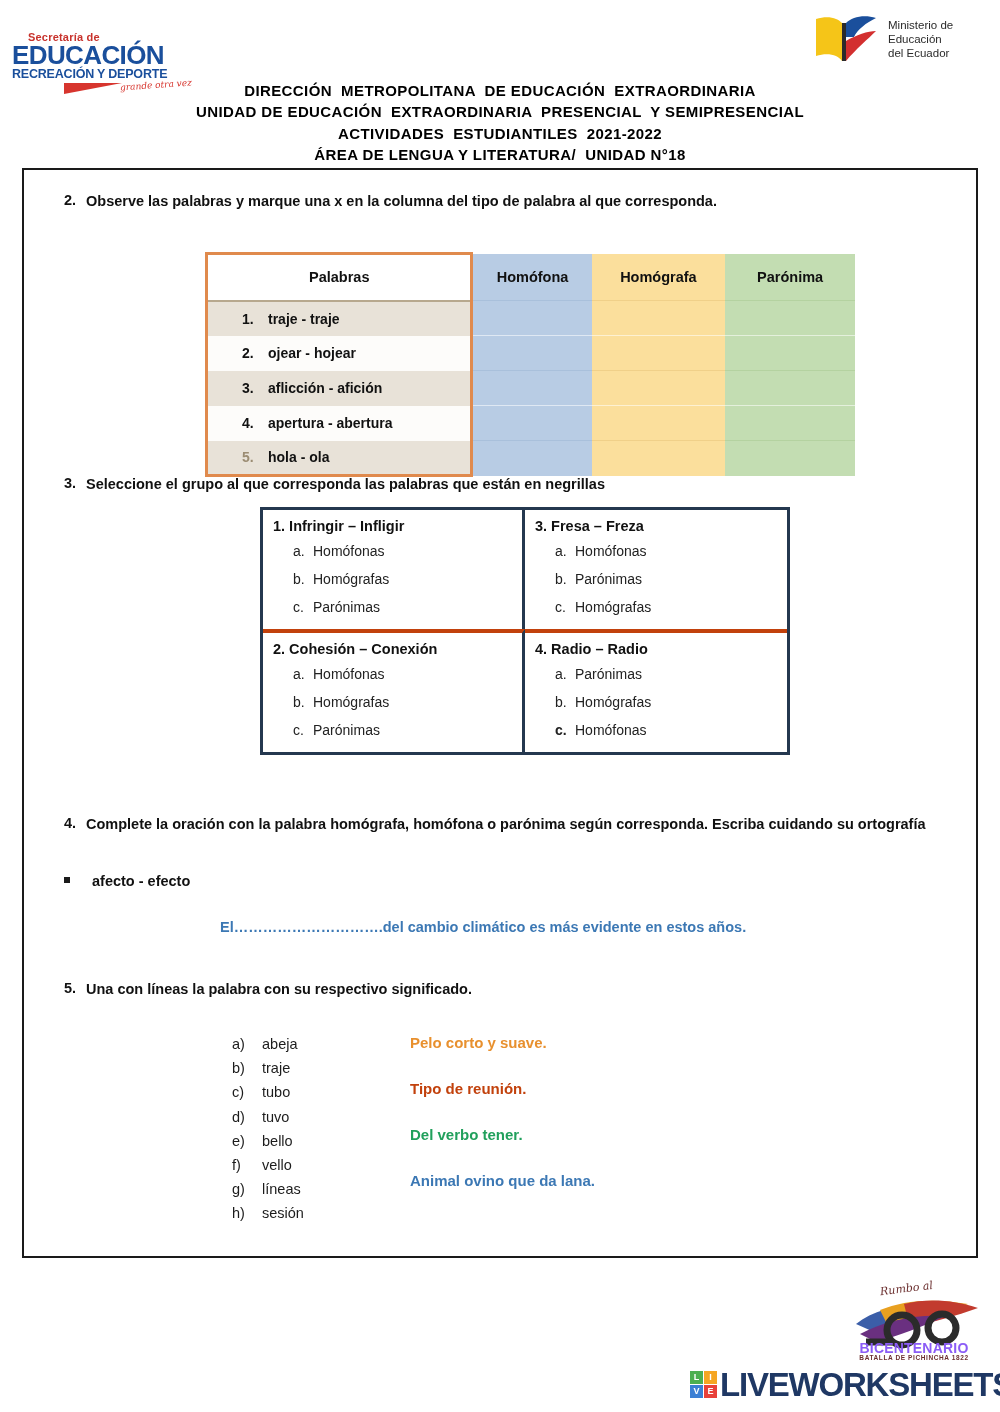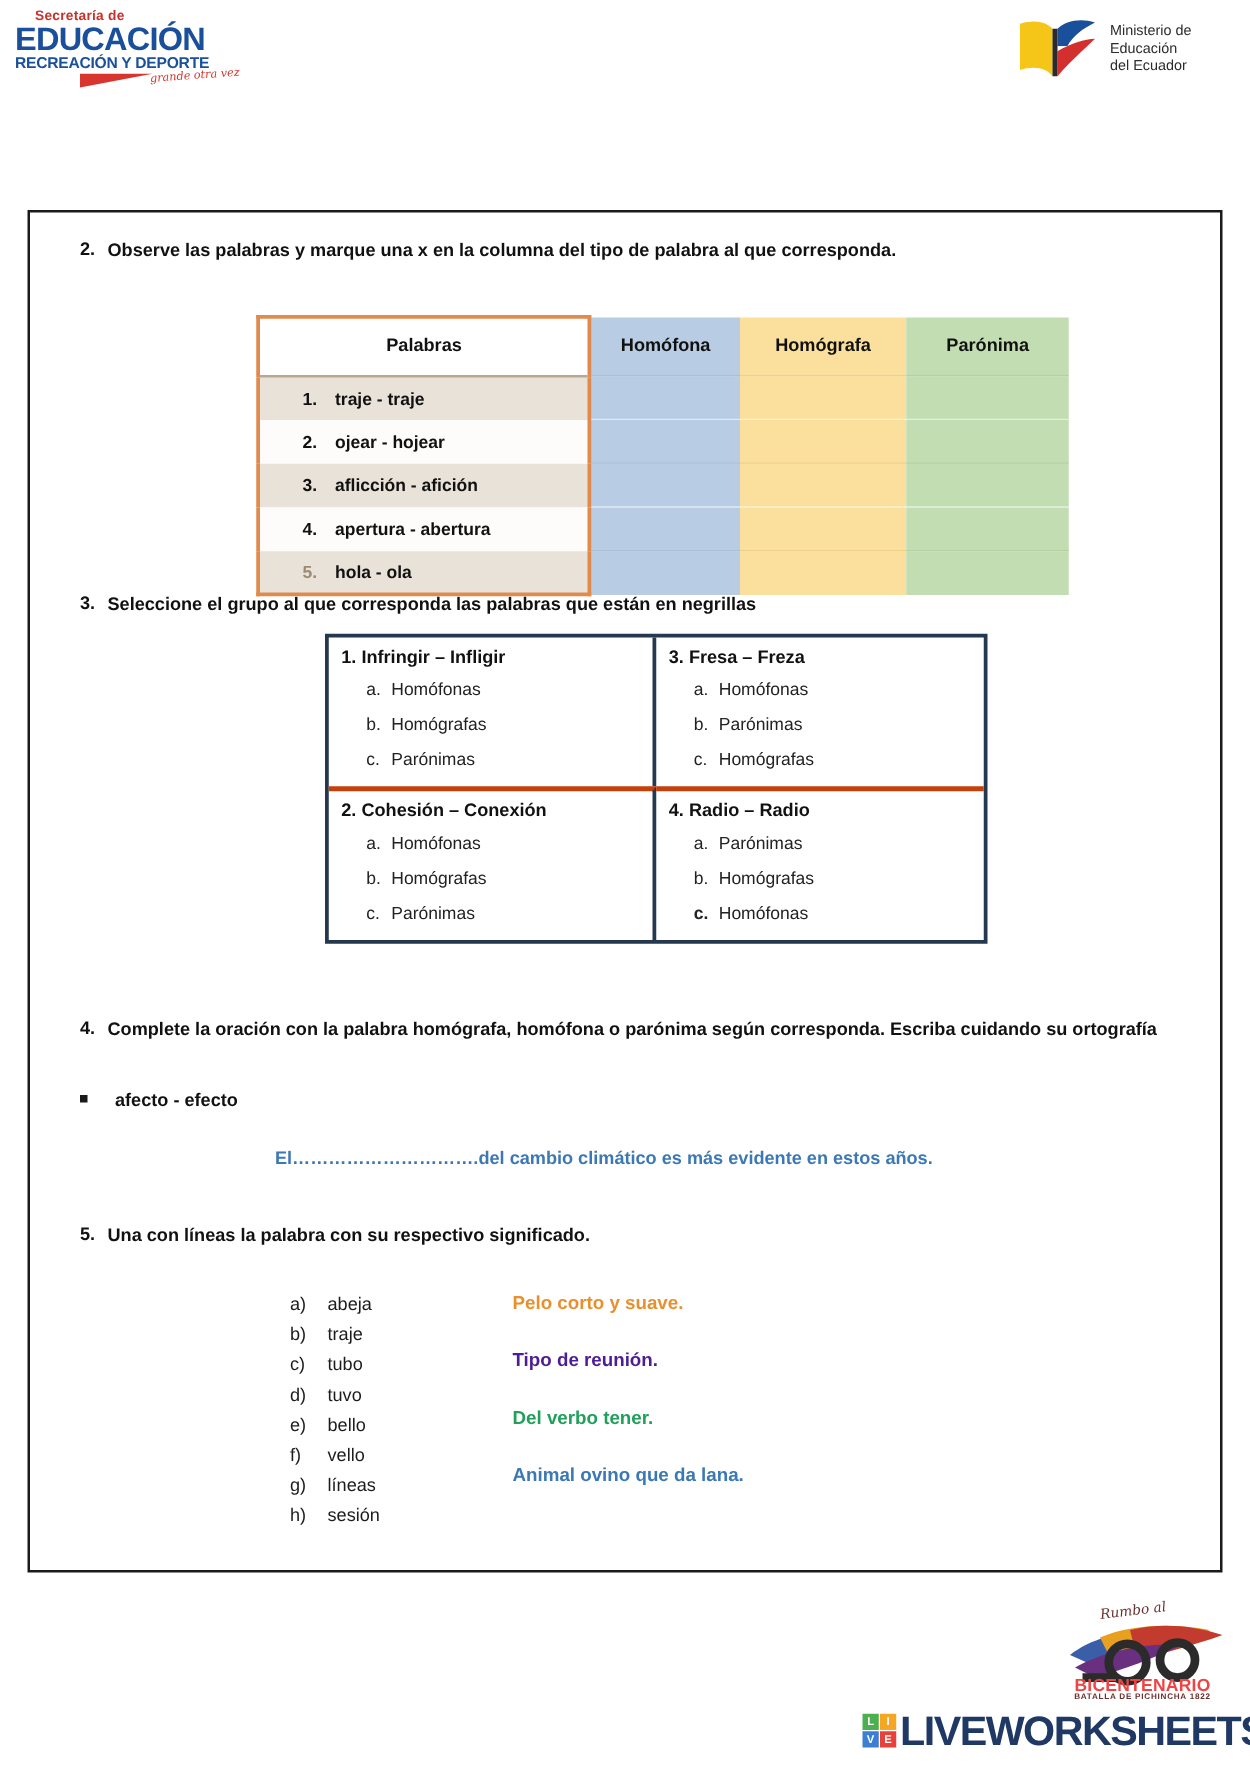--- a/index.html
+++ b/index.html
@@ -19,21 +19,21 @@
   .header { position: relative; height: 160px; }
 
   .logo-sec {
     position: absolute; left: 12px; top: 8px;
     width: 196px; height: 62px;
     display: flex; flex-direction: column; align-items: flex-start;
     line-height: 1;
   }
   .logo-sec .l1 {
     font-size: 11px; font-weight: bold; color: #c8322c;
-    letter-spacing: .2px; margin-left: 16px;
+    letter-spacing: .2px; margin-left: 16px; margin-top: 24px;
   }
   .logo-sec .l2 {
     font-size: 26px; font-weight: bold; color: #1a4f9c;
     letter-spacing: -0.6px; margin-top: -1px;
   }
   .logo-sec .l3 {
     font-size: 12.5px; font-weight: bold; color: #1a4f9c;
     letter-spacing: -0.2px; margin-top: 0px;
   }
   .logo-sec .swoosh {
@@ -189,21 +189,21 @@
     width: 136px; height: 82px;
   }
   .bicent .rumbo {
     position: absolute; left: 34px; top: 0;
     font-family: "DejaVu Serif", serif; font-style: italic;
     font-size: 11px; color: #6b2f2f; transform: rotate(-7deg);
   }
   .bicent .bname {
     position: absolute; left: 0; right: 0; top: 58px;
     text-align: center; font-size: 14px; font-weight: bold;
-    color: #ef4444; letter-spacing: .2px;
+    color: #8b5cf6; letter-spacing: .2px;
   }
   .bicent .bsub {
     position: absolute; left: 0; right: 0; top: 72px;
     text-align: center; font-size: 6.5px; font-weight: bold;
     color: #6b2f2f; letter-spacing: .6px;
   }
 
   .lw {
     position: absolute; left: 690px; top: 1368px;
     display: flex; align-items: center;
@@ -251,20 +251,26 @@
       <path d="M34 28 C44 22 56 18 64 18 C56 26 44 36 34 48 Z" fill="#d32f2f"></path>
       <path d="M30 10 L34 10 L34 48 L30 48 Z" fill="#2b2b2b"></path>
     </svg>
     <div class="mtxt">
       <div>Ministerio de</div>
       <div>Educación</div>
       <div>del Ecuador</div>
     </div>
   </div>
 
+  <div class="title-block">
+    <div class="tline">DIRECCIÓN  METROPOLITANA  DE EDUCACIÓN  EXTRAORDINARIA</div>
+    <div class="tline">UNIDAD DE EDUCACIÓN  EXTRAORDINARIA  PRESENCIAL  Y SEMIPRESENCIAL</div>
+    <div class="tline">ACTIVIDADES  ESTUDIANTILES  2021-2022</div>
+    <div class="tline">ÁREA DE LENGUA Y LITERATURA/  UNIDAD N°18</div>
+  </div>
 </div>
 
 <div class="sheet">
 
   <div class="q2">
     <div class="q">
       <div class="q-num">2.</div>
       <div class="q-txt">Observe las palabras y marque una x en la columna del tipo de palabra al que corresponda.</div>
     </div>
 
@@ -438,21 +444,21 @@
           <span>líneas</span>
         </div>
         <div class="ml-item">
           <span class="ml-letter">h)</span>
           <span>sesión</span>
         </div>
       </div>
 
       <div class="match-right">
         <div class="mr-item" style="color: rgb(232, 144, 46);">Pelo corto y suave.</div>
-        <div class="mr-item" style="color: #4c1d95;">Tipo de reunión.</div>
+        <div class="mr-item" style="color: #c2410c;">Tipo de reunión.</div>
         <div class="mr-item" style="color: rgb(33, 160, 92);">Del verbo tener.</div>
         <div class="mr-item" style="color: rgb(60, 120, 180);">Animal ovino que da lana.</div>
       </div>
     </div>
   </div>
 
 </div>
 
 <div class="bicent">
   <div class="rumbo">Rumbo al</div>

